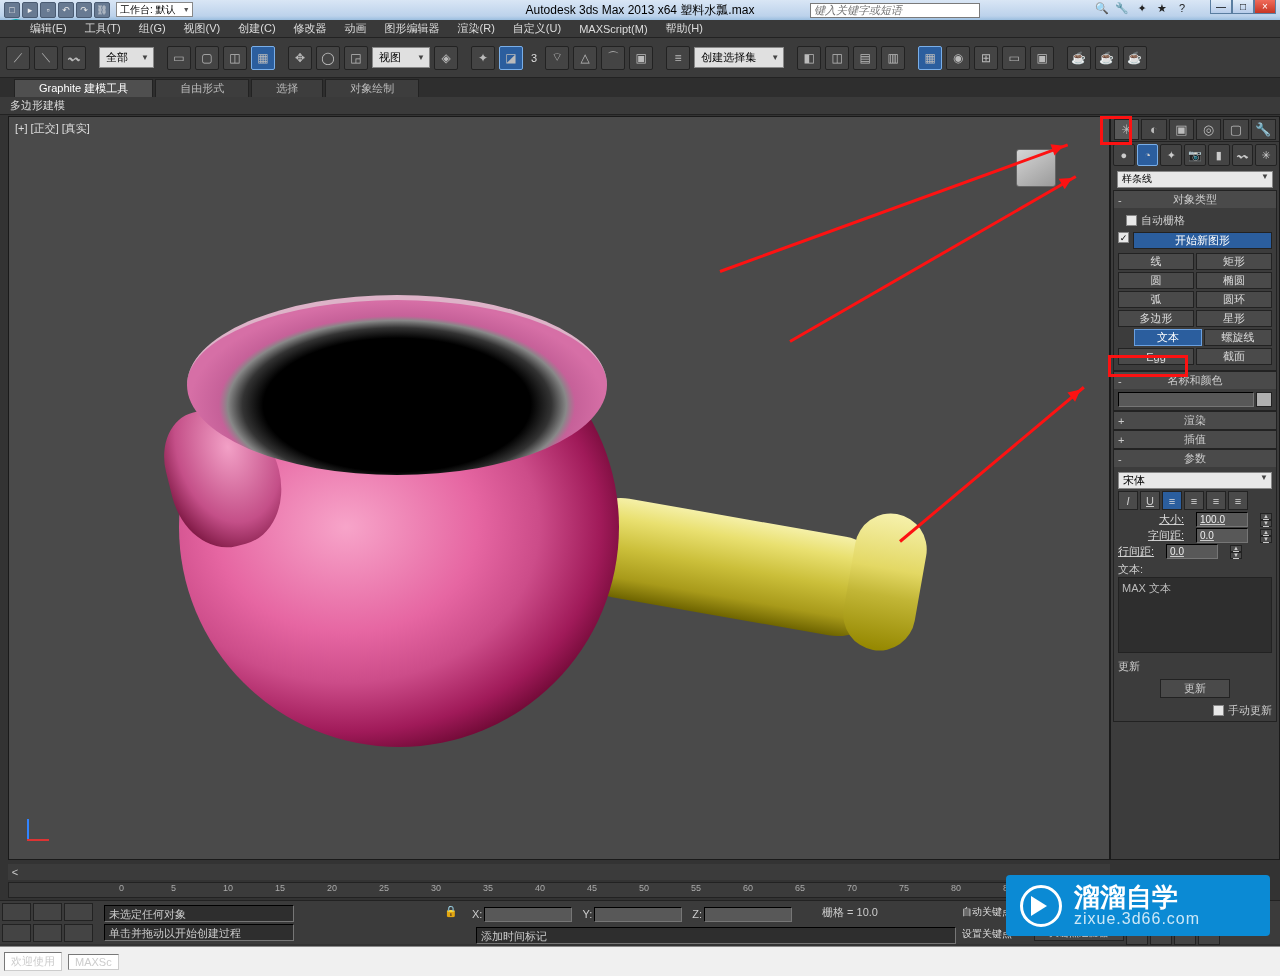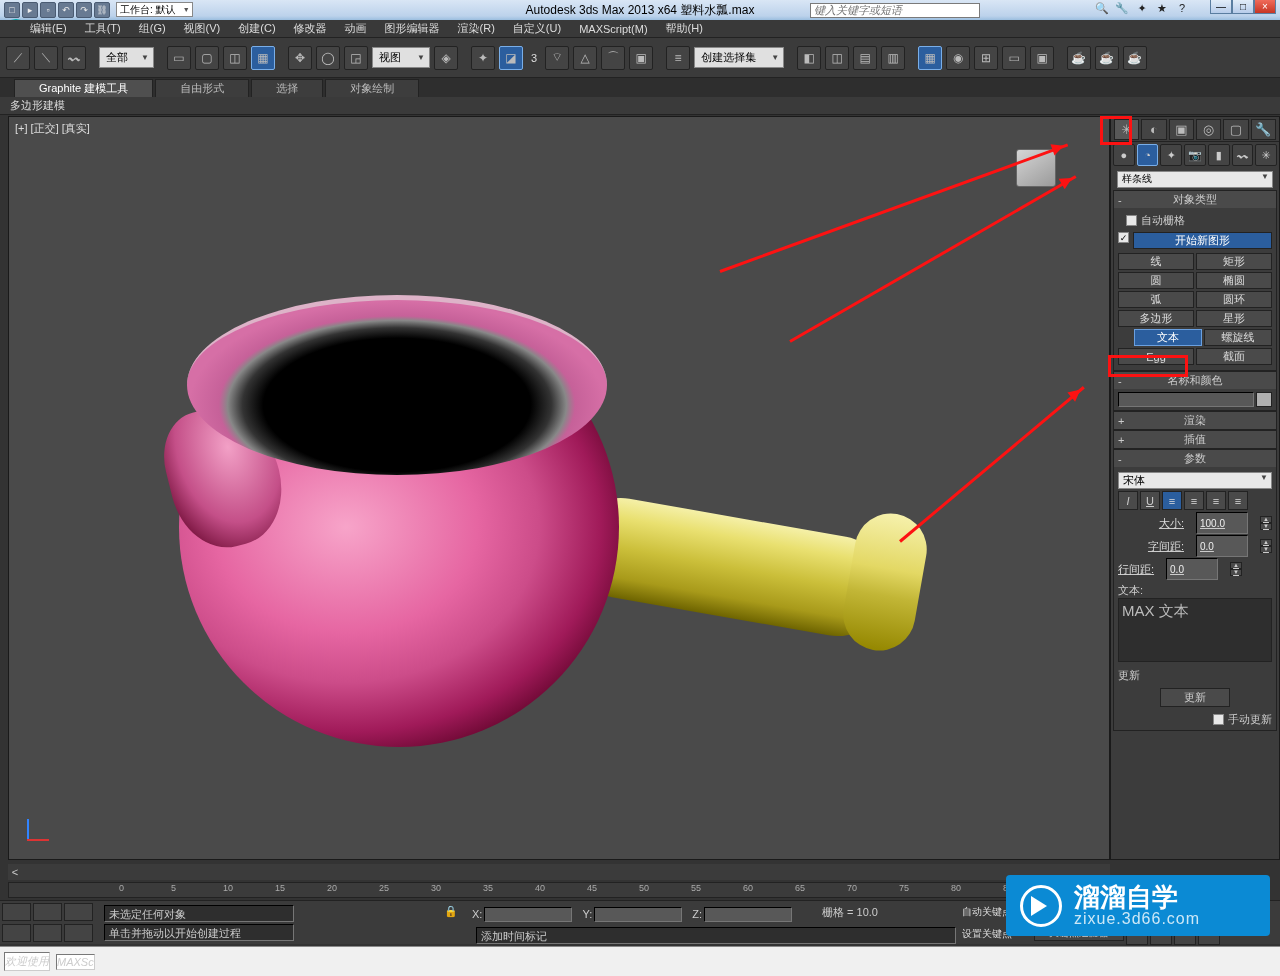--- a/index.html
+++ b/index.html
@@ -56,43 +56,43 @@
   .pbtn.active{background:#2b5e9e;color:#fff;border-color:#6aa0e0;margin-left:16px;}
   .pbtn.wide{background:#2b5e9e;color:#fff;}
   .namefield{width:100%;height:15px;background:#585858;border:1px inset #222;}
   .colorbox{width:18px;height:15px;background:#b0b0b0;border:1px solid #222;margin-left:2px;}
   .fontdrop{margin:2px 0;height:17px;background:#e8e8e8;border:1px solid #888;color:#000;padding:0 14px 0 4px;font-size:11px;position:relative;}
   .fontdrop:after{content:"▼";position:absolute;right:3px;font-size:8px;color:#444;}
   .fbtn{width:20px;height:19px;background:#4a4a4a;border:1px solid #222;display:flex;align-items:center;justify-content:center;color:#ddd;font-size:11px;}
   .fbtn.active{background:#2b5e9e;}
   .spinner{display:flex;align-items:center;margin:1px 0; gap:12px;text-decoration:underline;}
   .spinner label{color:#ddd;font-size:11px; white-space:nowrap;}
-  .spinner .spval{width:52px;height:22px;background:#585858;border:1px inset #222;color:#eee;padding:0 3px;font-size:10px;}
+  .spinner .spval{width:52px;height:15px;background:#585858;border:1px inset #222;color:#eee;padding:0 3px;font-size:10px;}
   .spinner .sparrows{width:12px;display:flex;flex-direction:column;}
   .spinner .sparrows span{height:7px;background:#4a4a4a;border:1px solid #222;font-size:6px;text-align:center;line-height:5px;}
-  .textarea{width:100%;height:64px;background:#2e2e2e;border:1px solid #222;color:#bbb;padding:3px;font-size:15px;}
+  .textarea{width:100%;height:76px;background:#2e2e2e;border:1px solid #222;color:#bbb;padding:3px;font-size:11px;}
   .upd-btn{width:70px;height:19px;margin:5px auto;background:#4a4a4a;border:1px solid #222;display:flex;align-items:center;justify-content:center;}
   
   .timeslider{position:absolute;left:8px;right:170px;bottom:96px;height:16px;background:#3b3b3b;display:flex;align-items:center;}
   .trackbar{position:absolute;left:8px;right:170px;bottom:78px;height:16px;background:#3b3b3b;border:1px solid #222;}
   .trackticks{height:100%;display:flex;padding-left:110px;}
   .trackticks span{color:#aaa;font-size:9px;width:52px;}
   .bottom-tools{position:absolute;left:0;right:0;bottom:32px;height:44px;background:#3b3b3b;border-top:1px solid #222;display:flex;}
   .bt-left{width:100px;display:flex;flex-wrap:wrap;gap:2px;padding:2px;}
   .bt-left div{width:29px;height:18px;background:#444;border:1px solid #222;}
   .statusfield{border:1px inset #222;background:#2e2e2e;height:17px;padding:1px 4px;color:#ccc;font-size:11px;margin:2px 4px;}
   .bt-mid{flex:1;padding-top:2px;}
   .bt-xyz{display:flex;gap:10px;padding:2px 8px;}
   .bt-xyz .coord{display:flex;align-items:center;gap:2px;}
   .bt-xyz .coord input{width:88px;height:15px;background:#585858;border:1px inset #222;color:#ccc;font-size:10px;padding:0 3px;}
   .gridtxt{color:#ccc;font-size:11px;margin-left:20px;}
   .bt-right{width:320px;display:flex;flex-wrap:wrap;gap:2px;padding:2px;}
   .bt-right .bbtn{width:22px;height:20px;background:#444;border:1px solid #222;}
   .footer{position:absolute;left:0;right:0;bottom:0;height:30px;background:#f0f0f0;border-top:1px solid #888;display:flex;align-items:center;padding:0 4px;color:#000;font-size:11px;}
-  .footer .fbox{border:1px inset #ccc;background:#fff;padding:1px 0;margin-right:6px;font-style:italic;}
+  .footer .fbox{border:1px inset #ccc;background:#fff;padding:1px 6px;margin-right:6px;}
   
   .hl-red { position:absolute; border:3px solid #fd1212; pointer-events:none; z-index:50;}
   .arrow { position:absolute; height:3px; background:#fd1212; transform-origin:left center; z-index:49;}
   .arrow:after{content:""; position:absolute; right:-2px; top:-5px; border:6px solid transparent; border-left:12px solid #fd1212;}
   
   .watermark{position:absolute;right:10px;bottom:40px;width:264px;height:61px;background:#0b8ad4;border-radius:4px;display:flex;align-items:center;z-index:60;}
   .watermark .play{width:42px;height:42px;border:3px solid #fff;border-radius:50%;margin:0 12px 0 14px;display:flex;align-items:center;justify-content:center;}
   .watermark .play:after{content:"";border:10px solid transparent;border-left:16px solid #fff;margin-left:6px;}
   .watermark .txt{color:#fff;font-size:26px;font-weight:bold;line-height:1;}
   .watermark .sub{color:#cde8f7;font-size:16px;letter-spacing:1px;}

